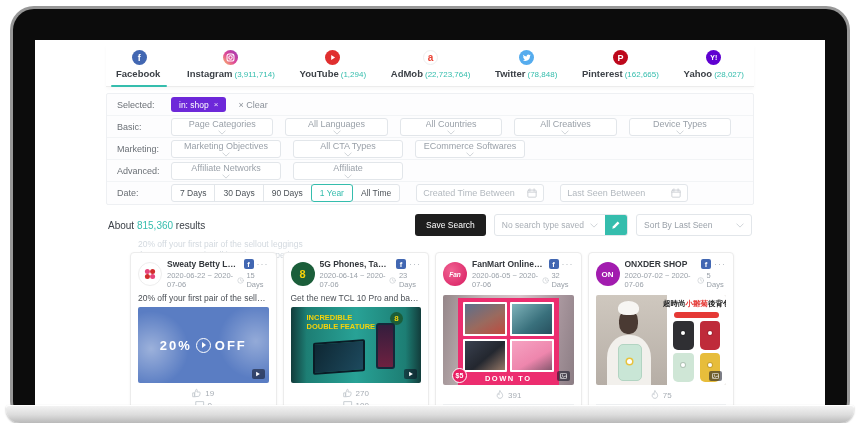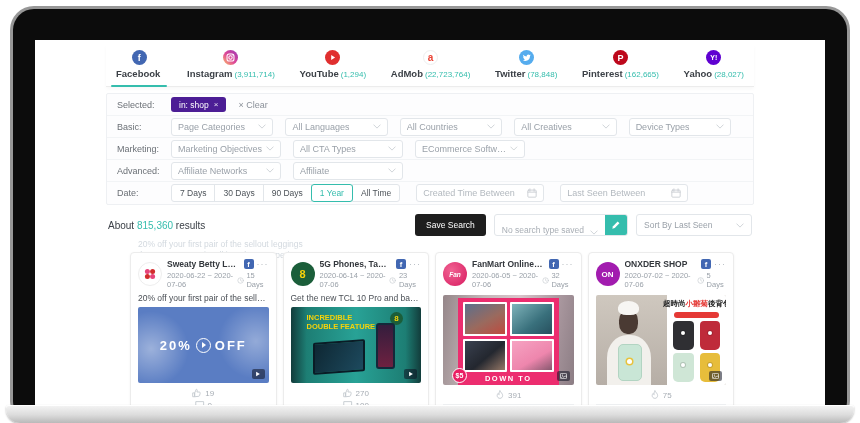--- a/index.html
+++ b/index.html
@@ -36,23 +36,23 @@
         transform:translateX(-50%); width:56px; height:2.5px; background:#35bdad; border-radius:2px; }
 
   
   .filters { margin-top:6px; border:1px solid #eef0f3; background:#fdfdfe; border-radius:2px; }
   .frow { display:flex; align-items:center; padding:0 10px; height:22px;
           border-bottom:1px solid #f2f4f6; font-size:9px; color:#7d838b; }
   .frow:last-child { border-bottom:none; }
   .flabel { width:54px; flex:none; color:#6b7076; }
   .select { height:18px; border:1px solid #e2e6ea; border-radius:3px; background:#fff;
             display:flex; align-items:center; justify-content:space-between;
-            padding:0 6px; width:110px; margin-right:12px; color:#9aa1a9; cursor:pointer; }
+            padding:0 6px; width:110px; margin-right:12px; color:#9aa1a9; cursor:pointer;flex-direction:column; }
   .select span { white-space:nowrap; overflow:hidden; text-overflow:ellipsis; }
-  .chip { background:#4c1d95; color:#fff; border-radius:3px; padding:2.5px 8px; font-size:8.5px;
+  .chip { background:#6d28d9; color:#fff; border-radius:3px; padding:2.5px 8px; font-size:8.5px;
           display:inline-flex; align-items:center; gap:5px; cursor:pointer; }
   .chip i { font-style:normal; font-size:8px; opacity:.85; }
   .clear { margin-left:12px; color:#8b9199; cursor:pointer; }
   .seg { display:flex; }
   .seg .segbtn { border:1px solid #e2e6ea; background:#fff; height:18px; line-height:16px;
                  padding:0 8px; margin-left:-1px; color:#4d5359; font-size:8.5px; cursor:pointer; }
   .seg .segbtn:first-child { border-radius:3px 0 0 3px; margin-left:0; }
   .seg .segbtn:last-child { border-radius:0 3px 3px 0; }
   .seg .active { border:1px solid #35bdad; color:#35bdad; border-radius:3px; position:relative; z-index:2; }
   .dinput { width:128px; margin-left:16px; height:18px; border:1px solid #e2e6ea; border-radius:3px;
@@ -60,21 +60,21 @@
             padding:0 6px; color:#b3b9bf; cursor:text; }
 
   
   .resultsbar { display:flex; align-items:center; margin-top:9px; padding:0 2px; }
   .rleft { font-size:10px; color:#3c4148; }
   .rcount { color:#35bdad; }
   .rctl { margin-left:auto; display:flex; align-items:center; gap:8px; }
   .savebtn { background:#1e1e1e; color:#fff; font-size:8.5px; padding:0 11px; height:22px;
              line-height:22px; border-radius:3px; cursor:pointer; }
   .savedbox { display:flex; height:22px; border:1px solid #e2e6ea; border-radius:3px; overflow:hidden; }
-  .savedtext { padding:0 7px; display:flex; align-items:flex-end; gap:6px; color:#a8aeb5;
+  .savedtext { padding:0 7px; display:flex; align-items:center; gap:6px; color:#a8aeb5;
                font-size:8.5px; cursor:pointer; }
   .pencilbtn { width:22px; background:#35bdad; display:flex; align-items:center;
                justify-content:center; cursor:pointer; }
   .sortsel { width:116px; height:22px; border:1px solid #e2e6ea; border-radius:3px; background:#fff;
              display:flex; align-items:center; justify-content:space-between; padding:0 7px;
              color:#9aa1a9; font-size:8.5px; cursor:pointer; }
 
   
   .cardsWrap { position:relative; margin-top:16px; padding:0 20px 0 24px; }
   .ghost { position:absolute; top:-13px; left:32px; font-size:8.5px; color:#d3d9df;

